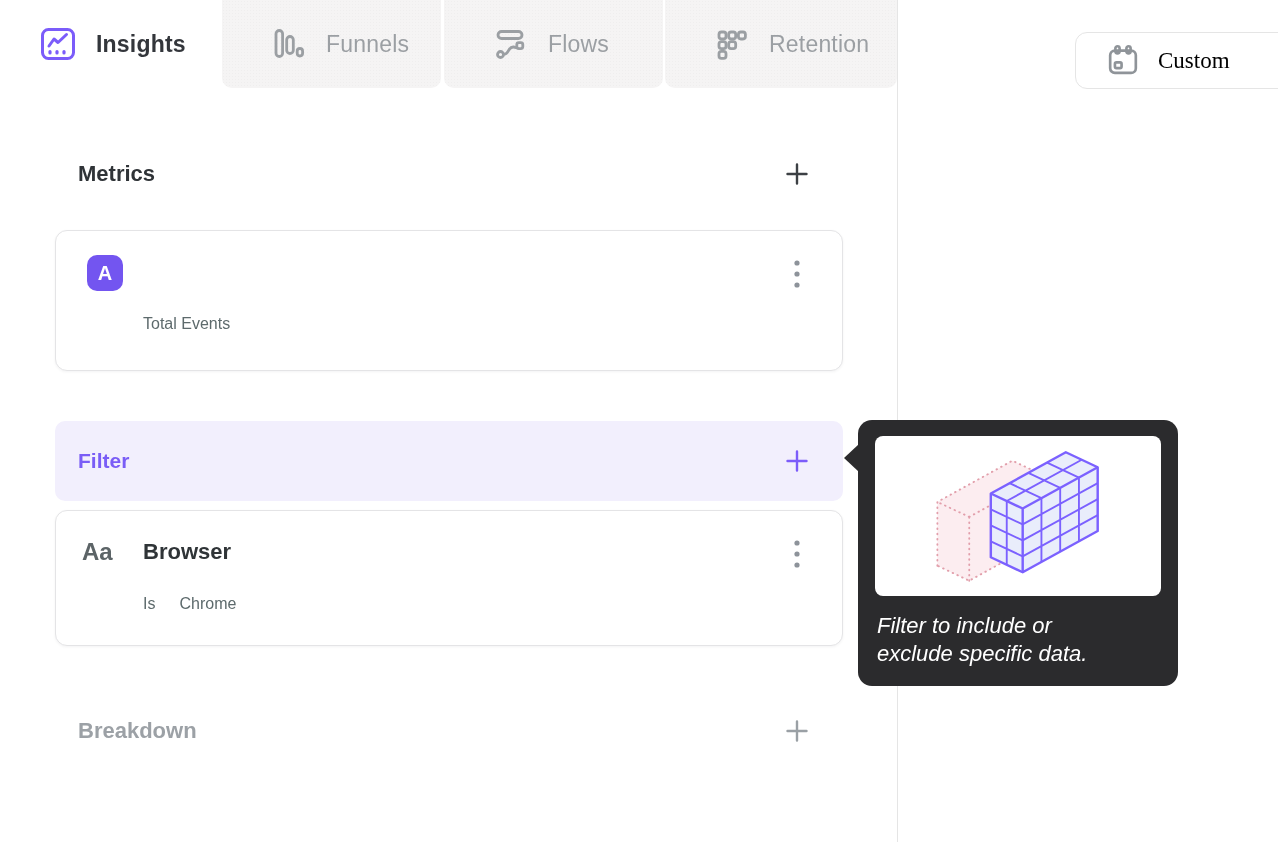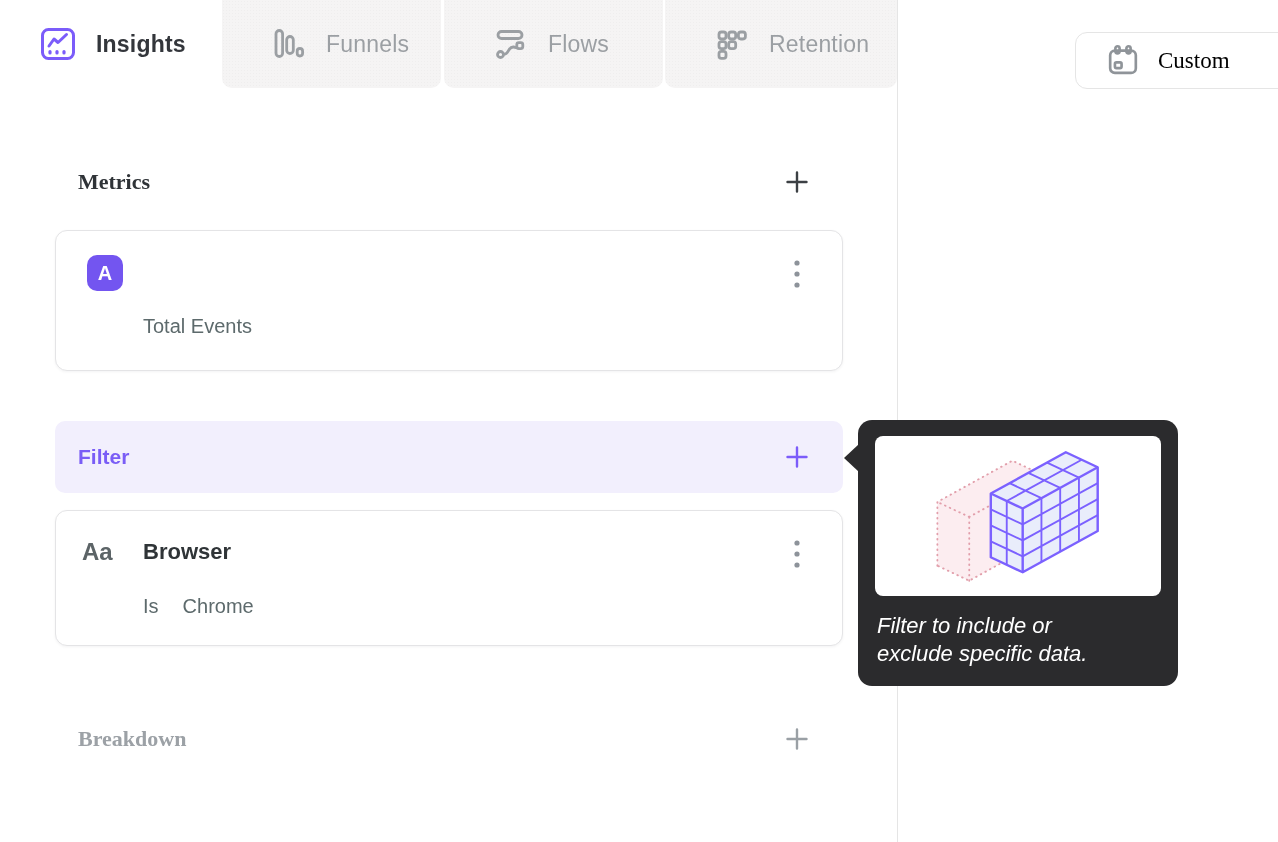--- a/index.html
+++ b/index.html
@@ -26,43 +26,43 @@
   .tab-retention { left:665px; width:232px; border-radius:0 0 10px 10px; }
 
   
   .custom-btn { position:absolute; left:1075px; top:32px; width:215px; height:57px;
     background:#fff; border:1px solid #e5e5e5; border-radius:12px;
     display:flex; align-items:center; padding-left:28px; gap:16px; cursor:pointer; z-index:2; }
   .custom-btn .clabel { font-size:23px; color:#000000; font-weight:500;font-family:Liberation Serif, serif; }
 
   
   .section-head { position:absolute; left:55px; width:788px; height:34px;
-    display:flex; align-items:flex-end; justify-content:space-between; padding:0 33px 0 23px;font-family:Liberation Serif, serif; }
+    display:flex; align-items:flex-start; justify-content:space-between; padding:0 33px 0 23px; }
   .section-title { font-size:22px; font-weight:700; color:#2f3337; }
   .section-title.muted { color:#9ca1a6; }
   .head-metrics { top:161px; }
   .head-breakdown { top:718px; }
 
   .card { position:absolute; left:55px; width:788px; background:#fff;
     border:1px solid #e4e4e6; border-radius:12px;
     box-shadow:0 1px 3px rgba(20,20,43,0.05); cursor:pointer; }
   .card-metric { top:230px; height:141px; }
   .card-filter { top:510px; height:136px; }
 
   .badge-a { position:absolute; left:31px; top:24px; width:36px; height:36px;
     background:#7355f0; border-radius:10px; color:#fff; font-size:20px; font-weight:700;
     display:flex; align-items:center; justify-content:center; }
   .aa-glyph { position:absolute; left:26px; top:27px; font-size:24px; font-weight:600; color:#5c6467; }
   .card-title { position:absolute; left:87px; top:28px; font-size:22px; font-weight:600; color:#2f3437; }
-  .card-sub { position:absolute; left:87px; top:84px; font-size:20px; color:#5d6a6c; }
+  .card-sub { position:absolute; left:87px; top:84px; font-size:16px; color:#5d6a6c; }
   .card-sub .op { margin-right:24px; }
   .kebab { position:absolute; right:32px; top:26px; width:26px; height:34px;
     display:flex; align-items:center; justify-content:center; cursor:pointer; }
 
-  .filter-row { position:absolute; left:55px; top:421px; width:788px; height:72px;
+  .filter-row { position:absolute; left:55px; top:421px; width:788px; height:80px;
     background:#f2effd; border-radius:10px; display:flex; align-items:center;
     justify-content:space-between; padding:0 33px 0 23px; cursor:pointer; }
   .filter-row .section-title { color:#7a5df6; font-size:21px; }
 
   .plusbtn { width:26px; height:26px; display:flex; align-items:center; justify-content:center; cursor:pointer; }
 
   
   .tooltip { position:absolute; left:858px; top:420px; width:320px; height:266px;
     background:#2b2b2d; border-radius:14px; z-index:10; padding:16px 17px;font-style:italic; }
   .tooltip-arrow { position:absolute; left:-14px; top:24px; width:0; height:0;

